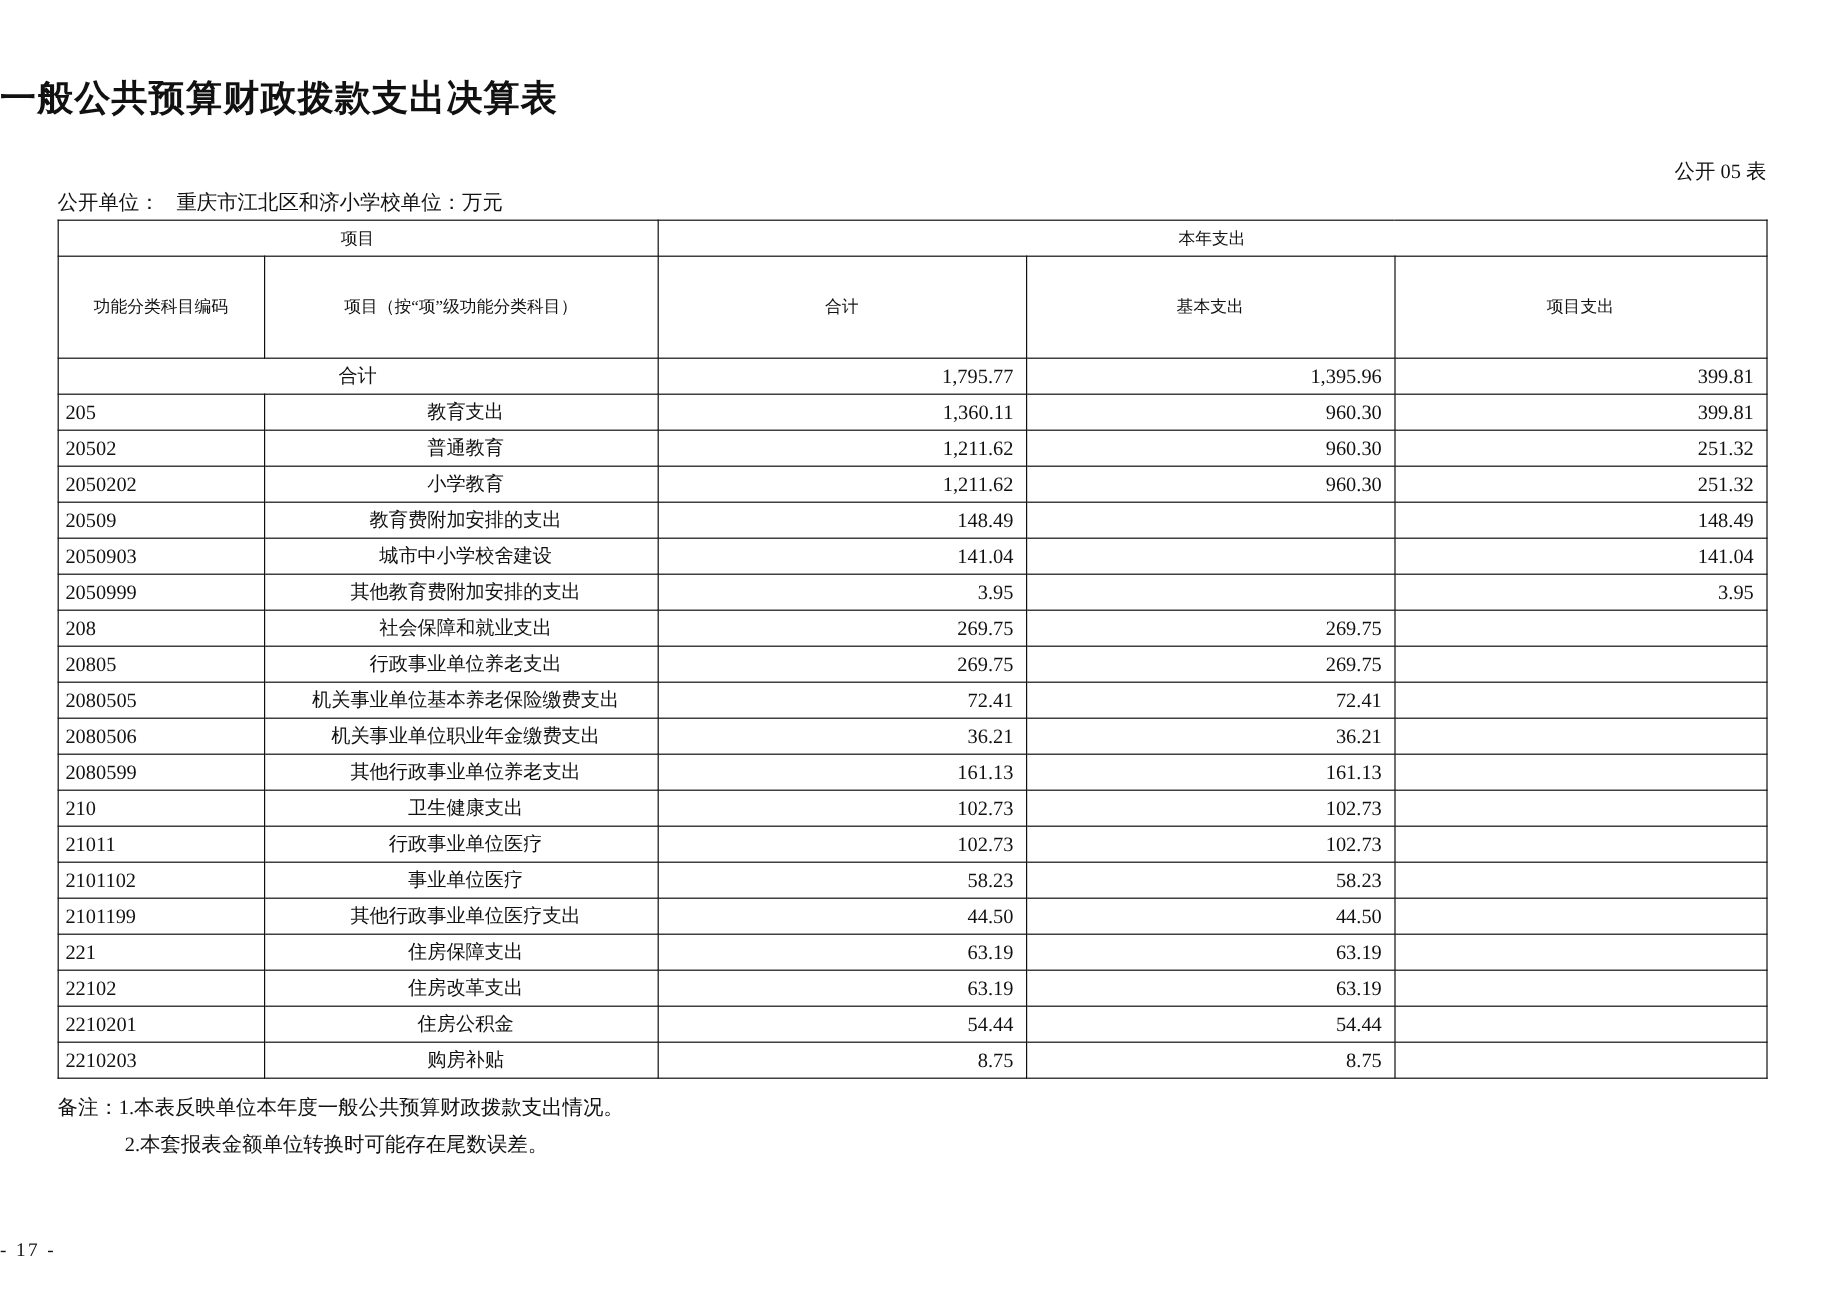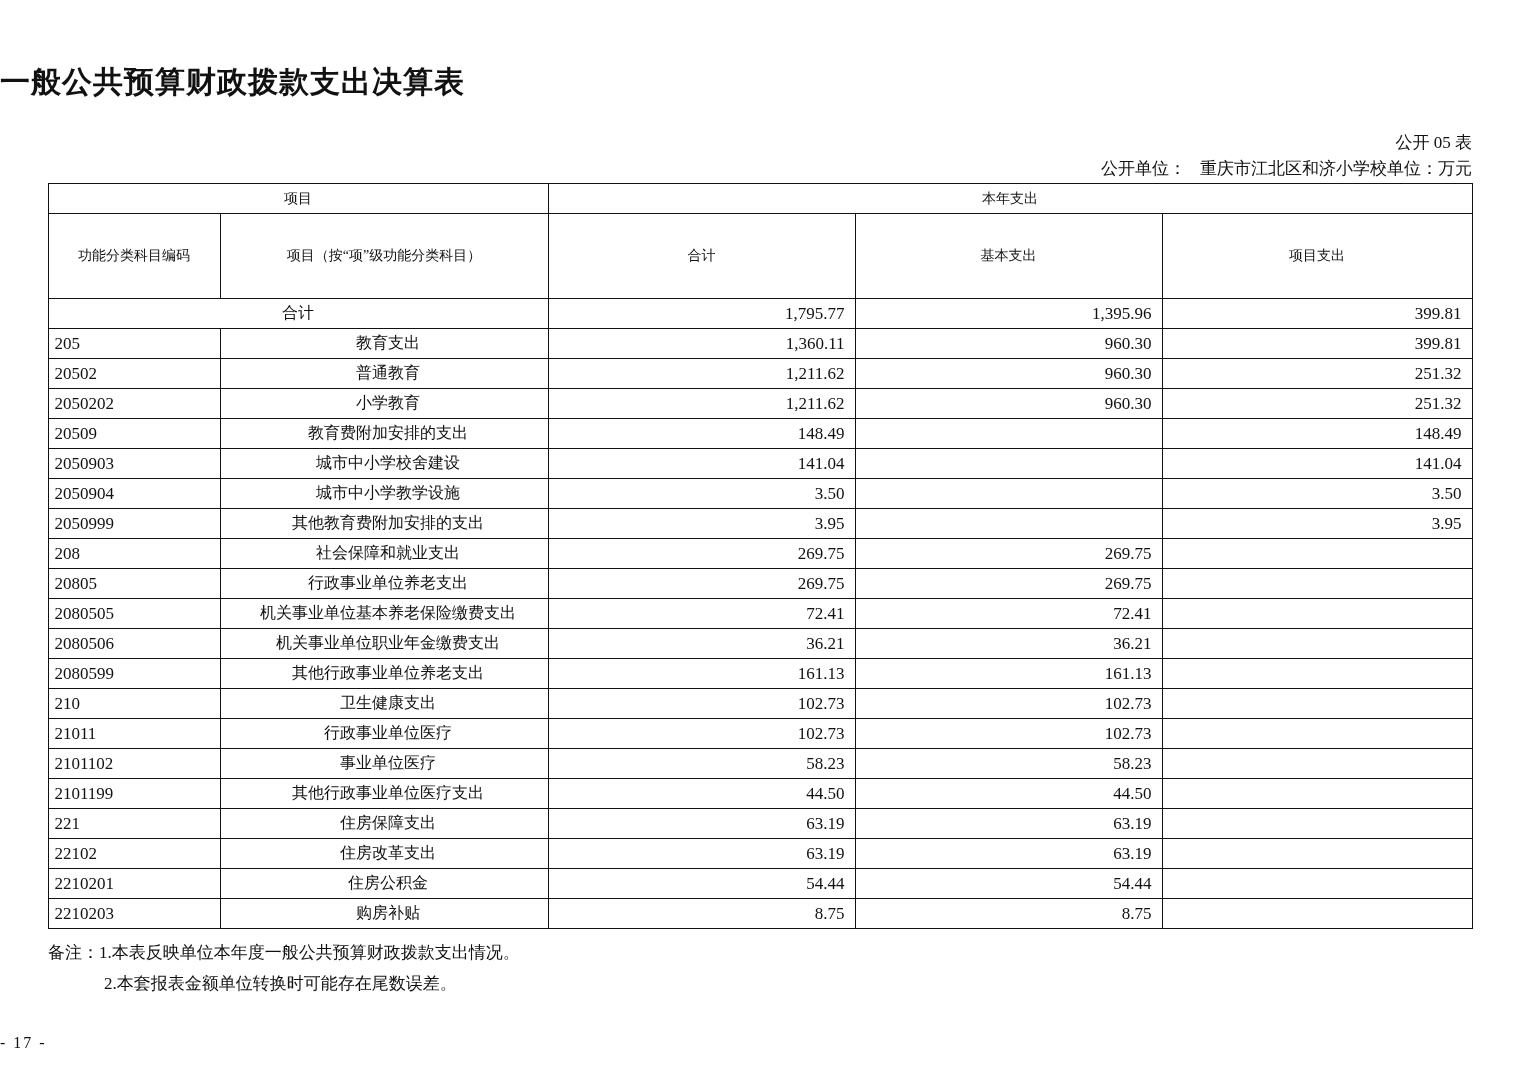--- a/index.html
+++ b/index.html
@@ -23,21 +23,21 @@
     width: 1424px;
     margin: 28px auto 0 auto;
     text-align: right;
     font-size: 17px;
     height: 22px;
   }
   .meta-row {
     width: 1424px;
     margin: 4px auto 0 auto;
     display: flex;
-    justify-content: flex-end;
+    justify-content: flex-start;
     font-size: 17px;
     height: 24px;
   }
   .meta-left .gap { display: inline-block; width: 14px; }
   table.budget {
     width: 1424px;
     margin: 2px auto 0 auto;
     border-collapse: collapse;
     table-layout: fixed;
   }
@@ -168,27 +168,20 @@
         <td class="num-cell b">148.49</td>
       </tr>
       <tr class="data-row">
         <td class="code-cell">2050903</td>
         <td class="name-cell">城市中小学校舍建设</td>
         <td class="num-cell">141.04</td>
         <td class="num-cell"></td>
         <td class="num-cell">141.04</td>
       </tr>
       <tr class="data-row">
-        <td class="code-cell">2050904</td>
-        <td class="name-cell">城市中小学教学设施</td>
-        <td class="num-cell">3.50</td>
-        <td class="num-cell"></td>
-        <td class="num-cell">3.50</td>
-      </tr>
-      <tr class="data-row">
         <td class="code-cell">2050999</td>
         <td class="name-cell">其他教育费附加安排的支出</td>
         <td class="num-cell">3.95</td>
         <td class="num-cell"></td>
         <td class="num-cell">3.95</td>
       </tr>
       <tr class="data-row">
         <td class="code-cell b">208</td>
         <td class="name-cell b">社会保障和就业支出</td>
         <td class="num-cell b">269.75</td>

